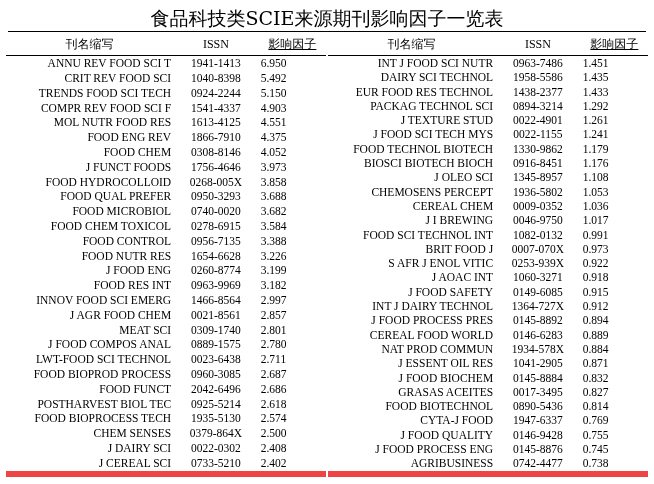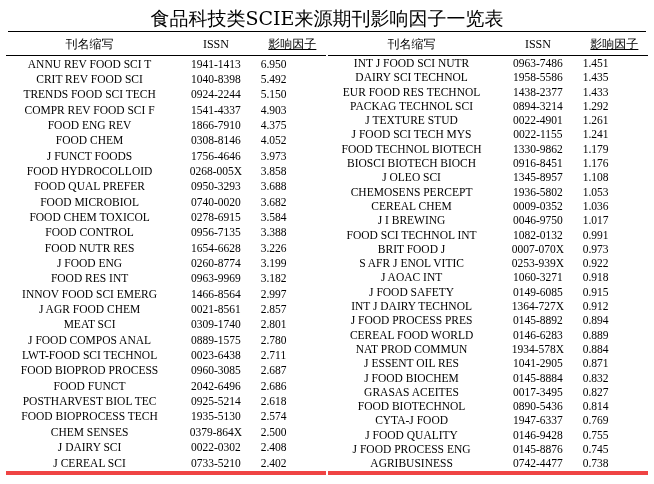--- a/index.html
+++ b/index.html
@@ -61,26 +61,26 @@
   table.jtable thead tr.head-top th {
     border-top: none;
     border-bottom: 1px solid #000;
   }
   table.jtable td {
     padding: 0px 2px;
     line-height: 14.3px;
     white-space: nowrap;
     overflow: hidden;
   }
-  .col-abbr { text-align: center; width: 160px; }
+  .col-abbr { text-align: right; width: 160px; }
   .col-issn { text-align: center; width: 80px; }
   .col-if   { text-align: left; width: 62px; padding-right: 12px !important; }
   th.col-if { text-align: center; padding-right: 2px !important; text-decoration: underline; }
   tbody tr:last-child td {
-    border-bottom: 4px solid #ef4444;
+    border-bottom: 6px solid #ef4444;
     margin-top: 44px;
   }
   .divider {
     width: 1px;
     background: transparent;
   }
 </style>
 </head>
 <body>
 
@@ -114,20 +114,25 @@
             <td class="col-abbr">TRENDS FOOD SCI TECH</td>
             <td class="col-issn">0924-2244</td>
             <td class="col-if">5.150</td>
           </tr>
           <tr>
             <td class="col-abbr">COMPR REV FOOD SCI F</td>
             <td class="col-issn">1541-4337</td>
             <td class="col-if">4.903</td>
           </tr>
           <tr>
+            <td class="col-abbr">MOL NUTR FOOD RES</td>
+            <td class="col-issn">1613-4125</td>
+            <td class="col-if">4.551</td>
+          </tr>
+          <tr>
             <td class="col-abbr">FOOD ENG REV</td>
             <td class="col-issn">1866-7910</td>
             <td class="col-if">4.375</td>
           </tr>
           <tr>
             <td class="col-abbr">FOOD CHEM</td>
             <td class="col-issn">0308-8146</td>
             <td class="col-if">4.052</td>
           </tr>
           <tr>

